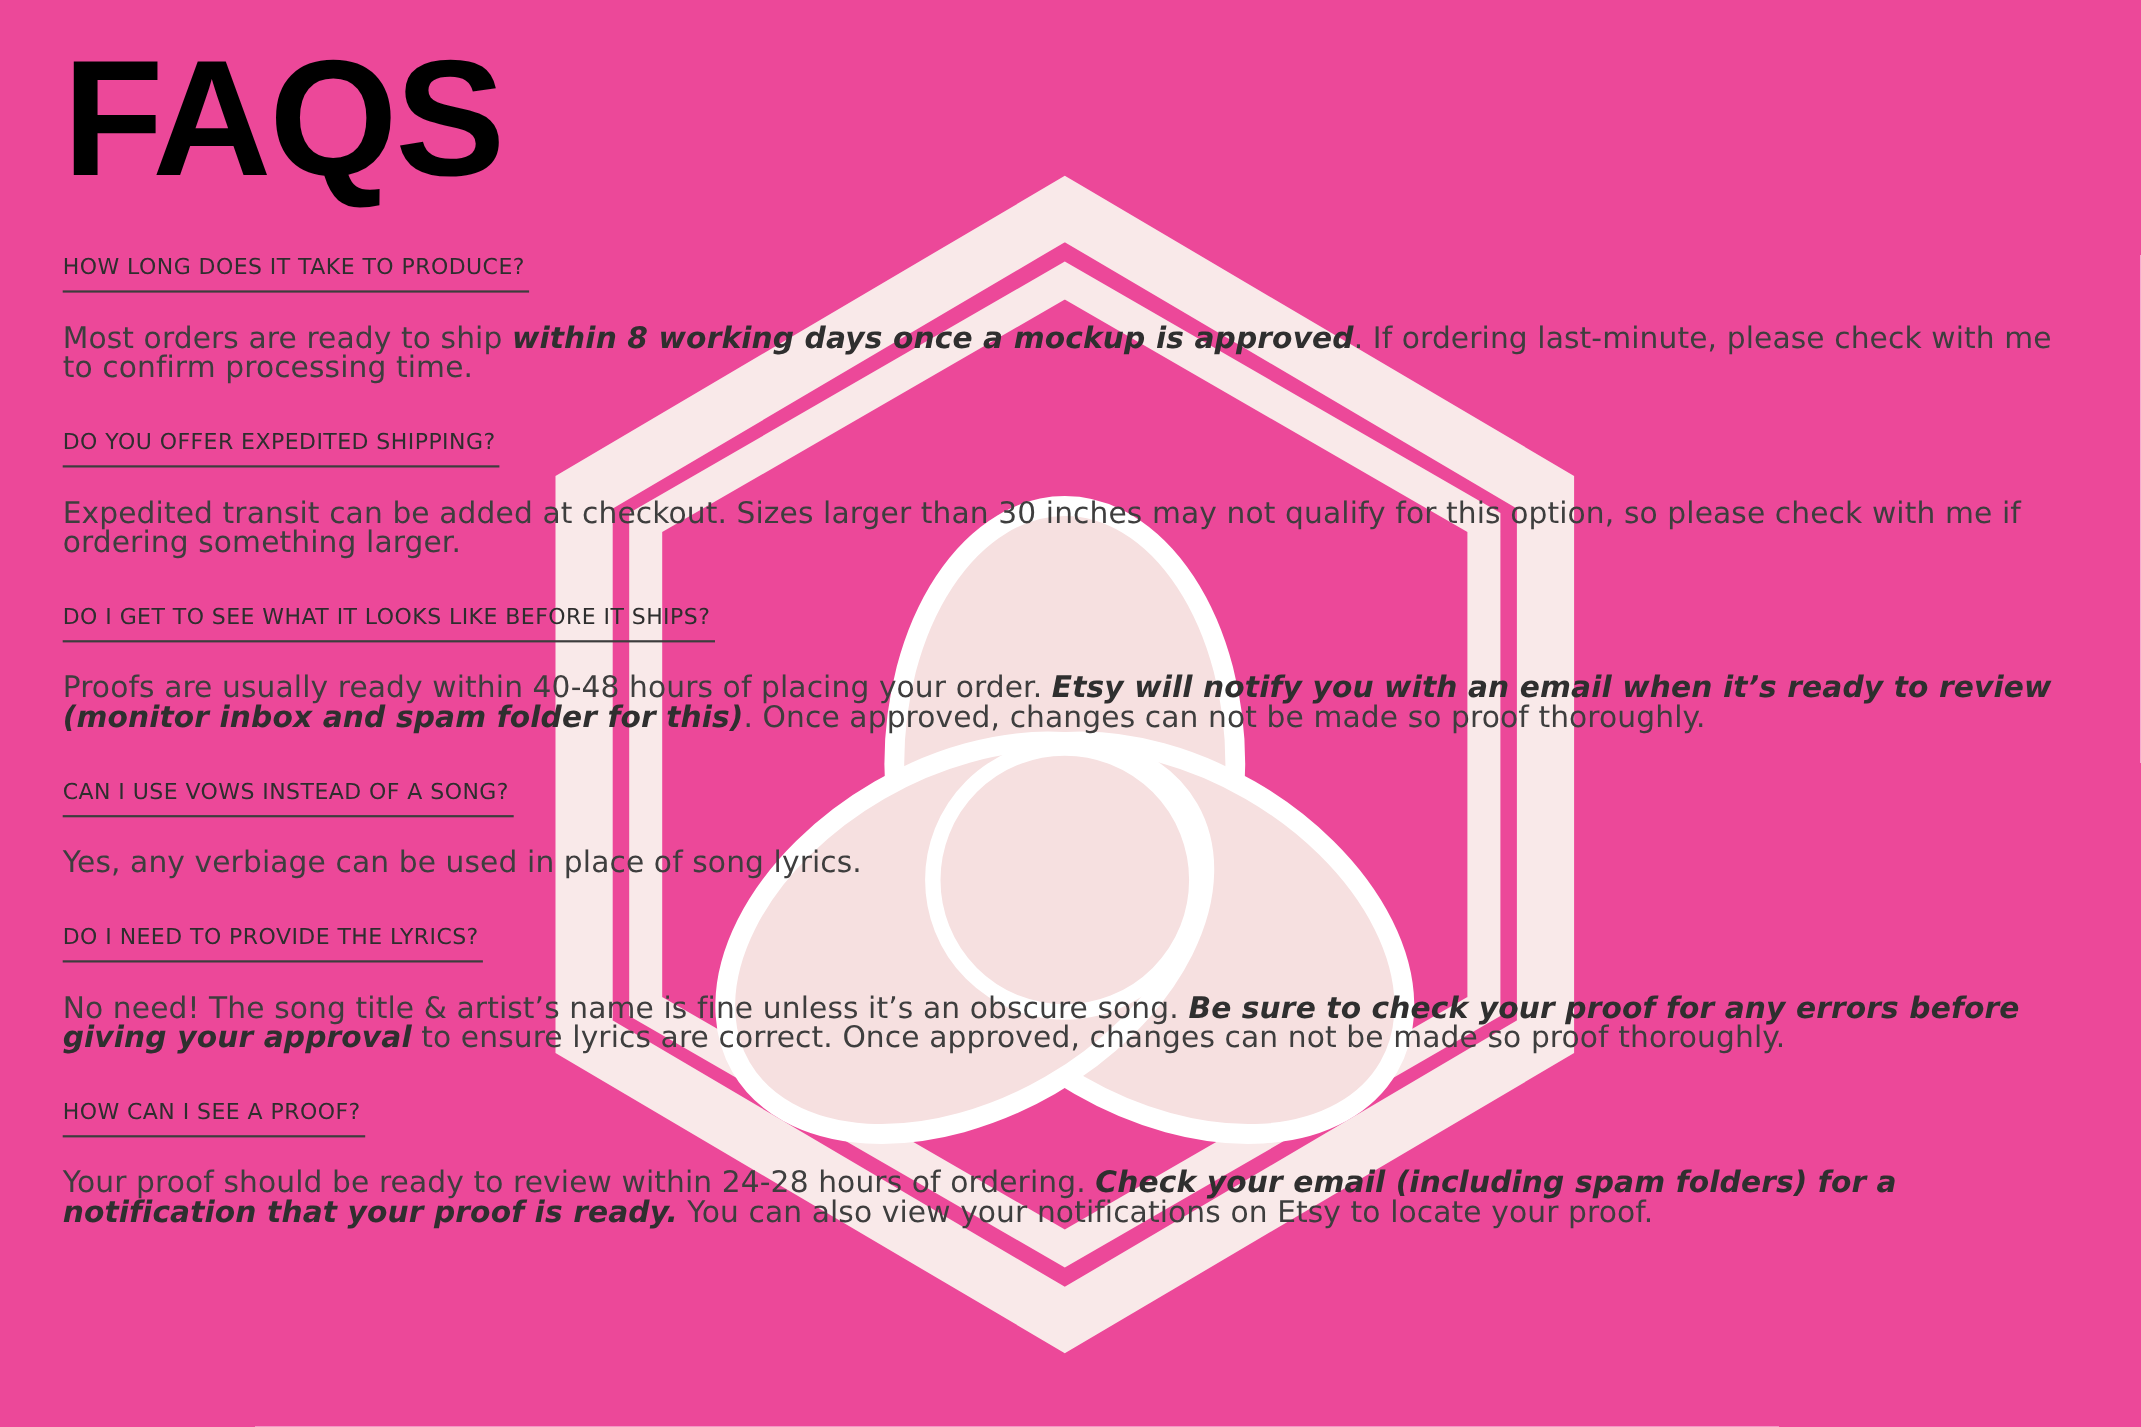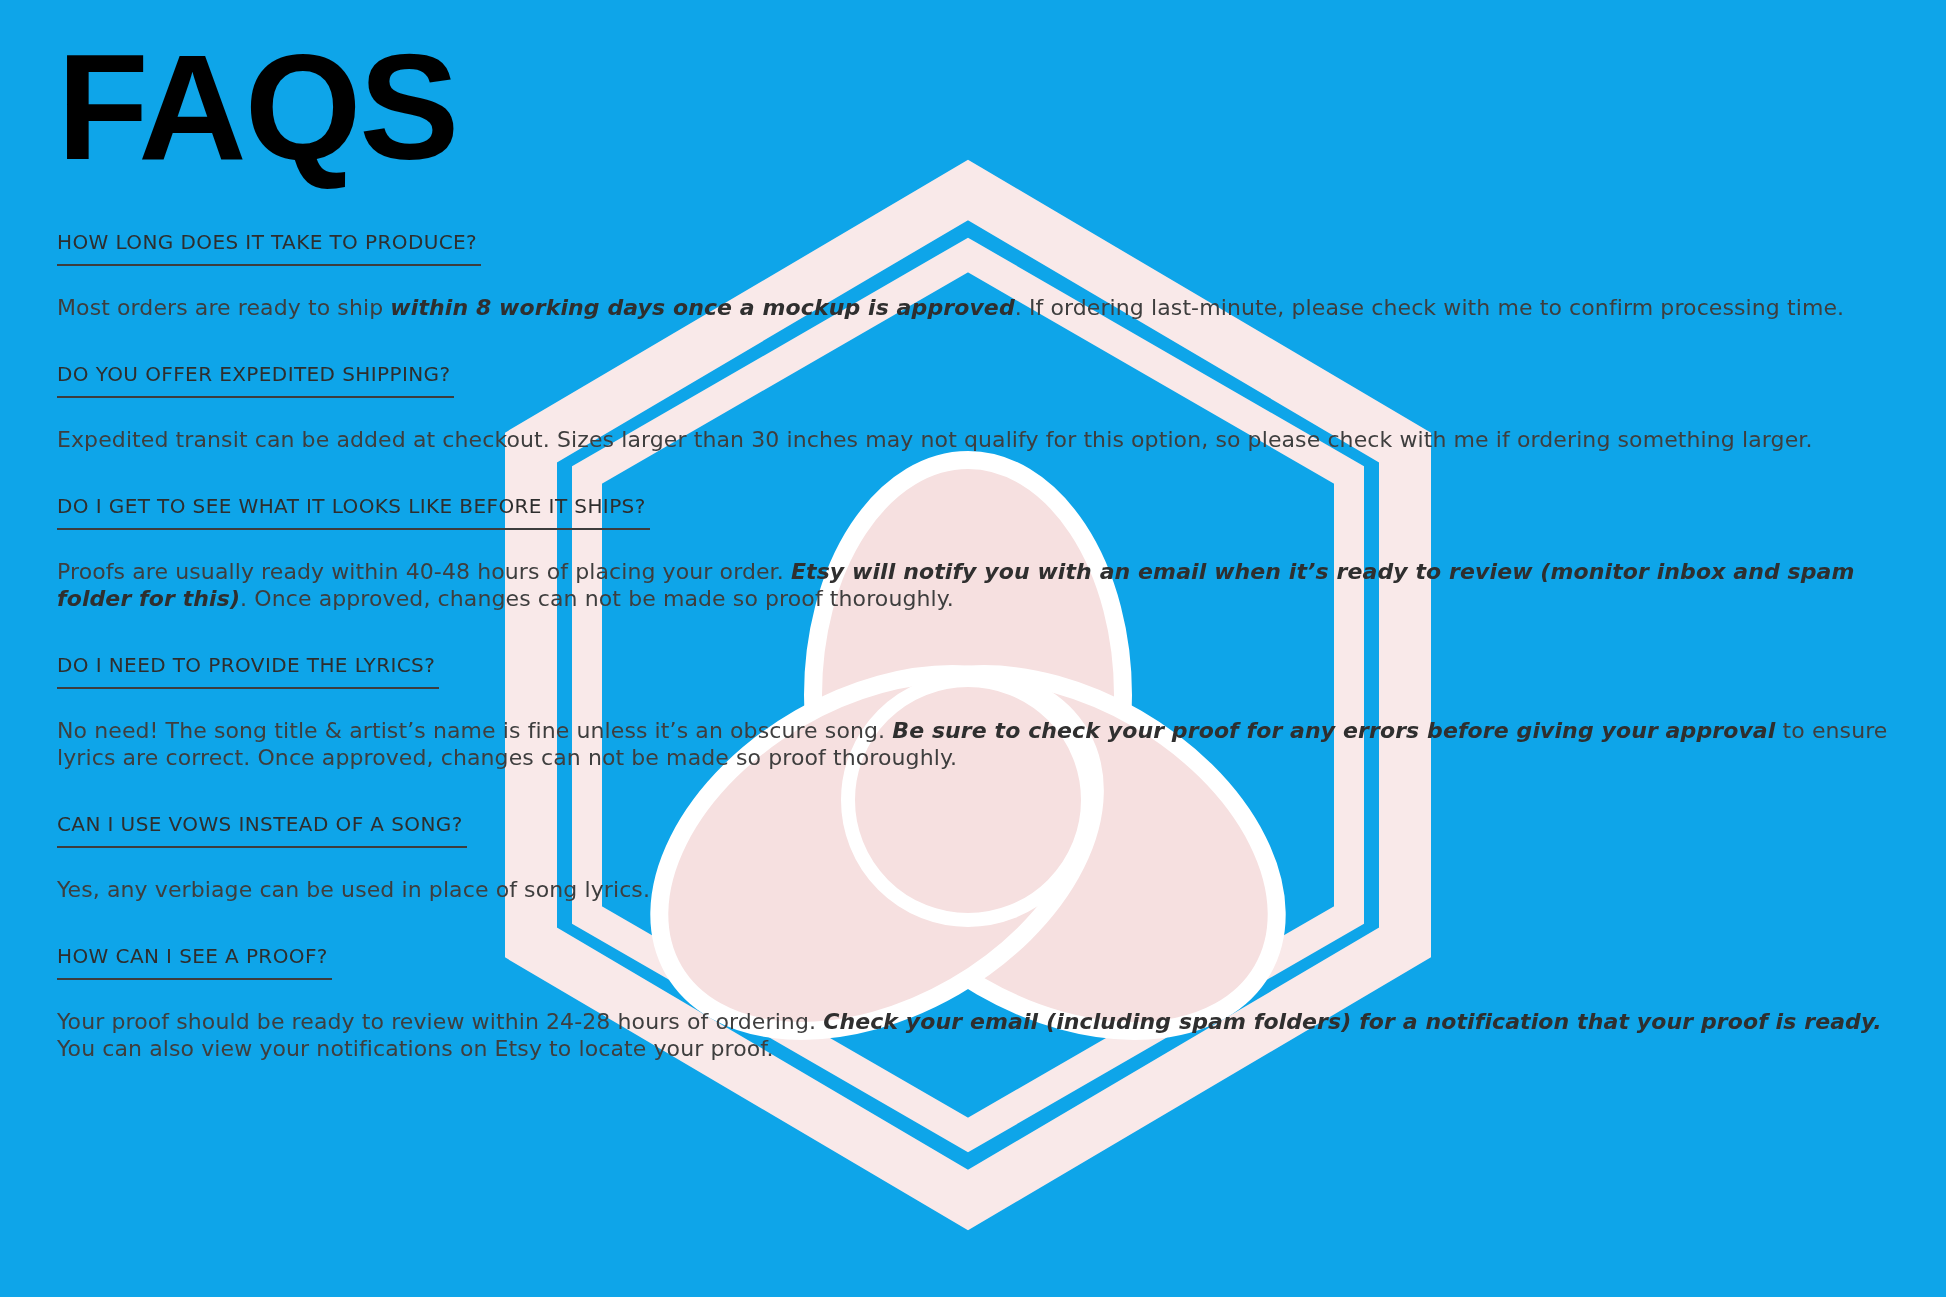--- a/index.html
+++ b/index.html
@@ -1,20 +1,20 @@
 <!DOCTYPE html>
 <html><head>
 <meta charset="utf-8">
 <style>
   html,body{margin:0;padding:0;background:#ffffff;}
   .page{
     position:relative;
     width:1946px;
     height:1297px;
-    background:#0ea5e9;
+    background:#ec4899;
     overflow:hidden;
     font-family:"DejaVu Sans","Liberation Sans",sans-serif;
   }
   
   .watermark{
     position:absolute;
     left:523px;
     top:165px;
     width:890px;
     height:1060px;
@@ -47,21 +47,21 @@
     letter-spacing:0.4px;
     color:#2e2e2e;
   }
   .faq h2 .q-text{
     display:inline-block;
     padding:0 4px 5px 0;
     border-bottom:2px solid #3d3d3d;
   }
   .faq p{
     margin:28px 0 36px 0;
-    font-size:22px;
+    font-size:27px;
     line-height:27px;
     letter-spacing:0.1px;
     color:#3e3e3e;
     max-width:1836px;
   }
   .faq p .em{
     font-weight:700;
     font-style:italic;
     color:#2f2f2f;
   }
@@ -101,27 +101,27 @@
       <p><span>Expedited transit can be added at checkout. Sizes larger than 30 inches may not qualify for this option, so please check with me if ordering something larger.</span></p>
     </section>
 
 
     <section class="faq">
       <h2><span class="q-text">DO I GET TO SEE WHAT IT LOOKS LIKE BEFORE IT SHIPS?</span></h2>
       <p><span>Proofs are usually ready within 40-48 hours of placing your order. </span><span class="em">Etsy will notify you with an email when it’s ready to review (monitor inbox and spam folder for this)</span><span>. Once approved, changes can not be made so proof thoroughly.</span></p>
     </section>
 
     <section class="faq">
-      <h2><span class="q-text">DO I NEED TO PROVIDE THE LYRICS?</span></h2>
-      <p><span>No need! The song title &amp; artist’s name is fine unless it’s an obscure song. </span><span class="em">Be sure to check your proof for any errors before giving your approval</span><span> to ensure lyrics are correct. Once approved, changes can not be made so proof thoroughly.</span></p>
+      <h2><span class="q-text">CAN I USE VOWS INSTEAD OF A SONG?</span></h2>
+      <p><span>Yes, any verbiage can be used in place of song lyrics.</span></p>
     </section>
 
     <section class="faq">
-      <h2><span class="q-text">CAN I USE VOWS INSTEAD OF A SONG?</span></h2>
-      <p><span>Yes, any verbiage can be used in place of song lyrics.</span></p>
+      <h2><span class="q-text">DO I NEED TO PROVIDE THE LYRICS?</span></h2>
+      <p><span>No need! The song title &amp; artist’s name is fine unless it’s an obscure song. </span><span class="em">Be sure to check your proof for any errors before giving your approval</span><span> to ensure lyrics are correct. Once approved, changes can not be made so proof thoroughly.</span></p>
     </section>
 
     <section class="faq">
       <h2><span class="q-text">HOW CAN I SEE A PROOF?</span></h2>
       <p><span>Your proof should be ready to review within 24-28 hours of ordering. </span><span class="em">Check your email (including spam folders) for a notification that your proof is ready.</span><span> You can also view your notifications on Etsy to locate your proof.</span></p>
     </section>
 
   </div>
 </div>
 

